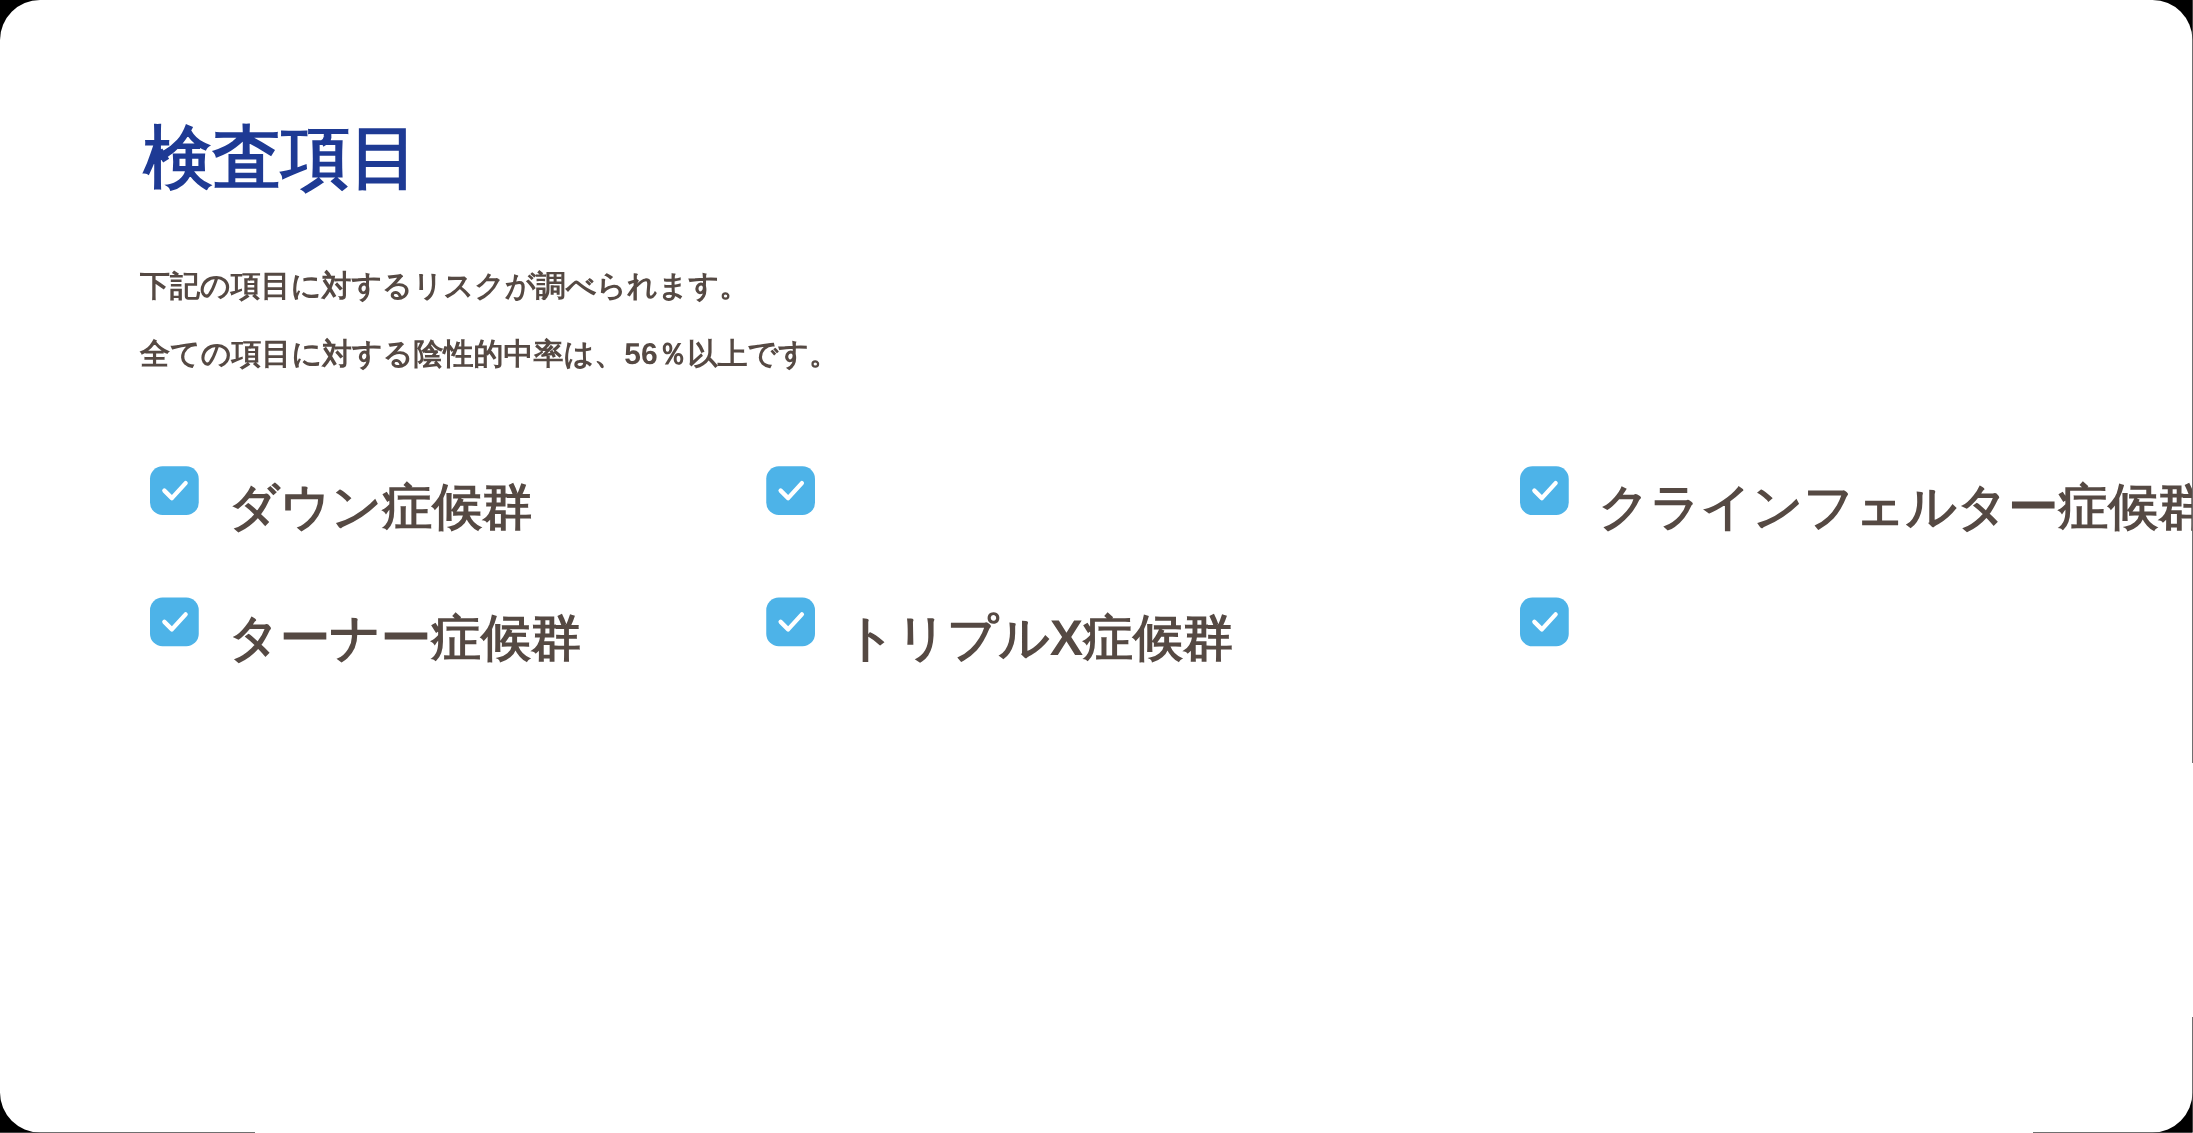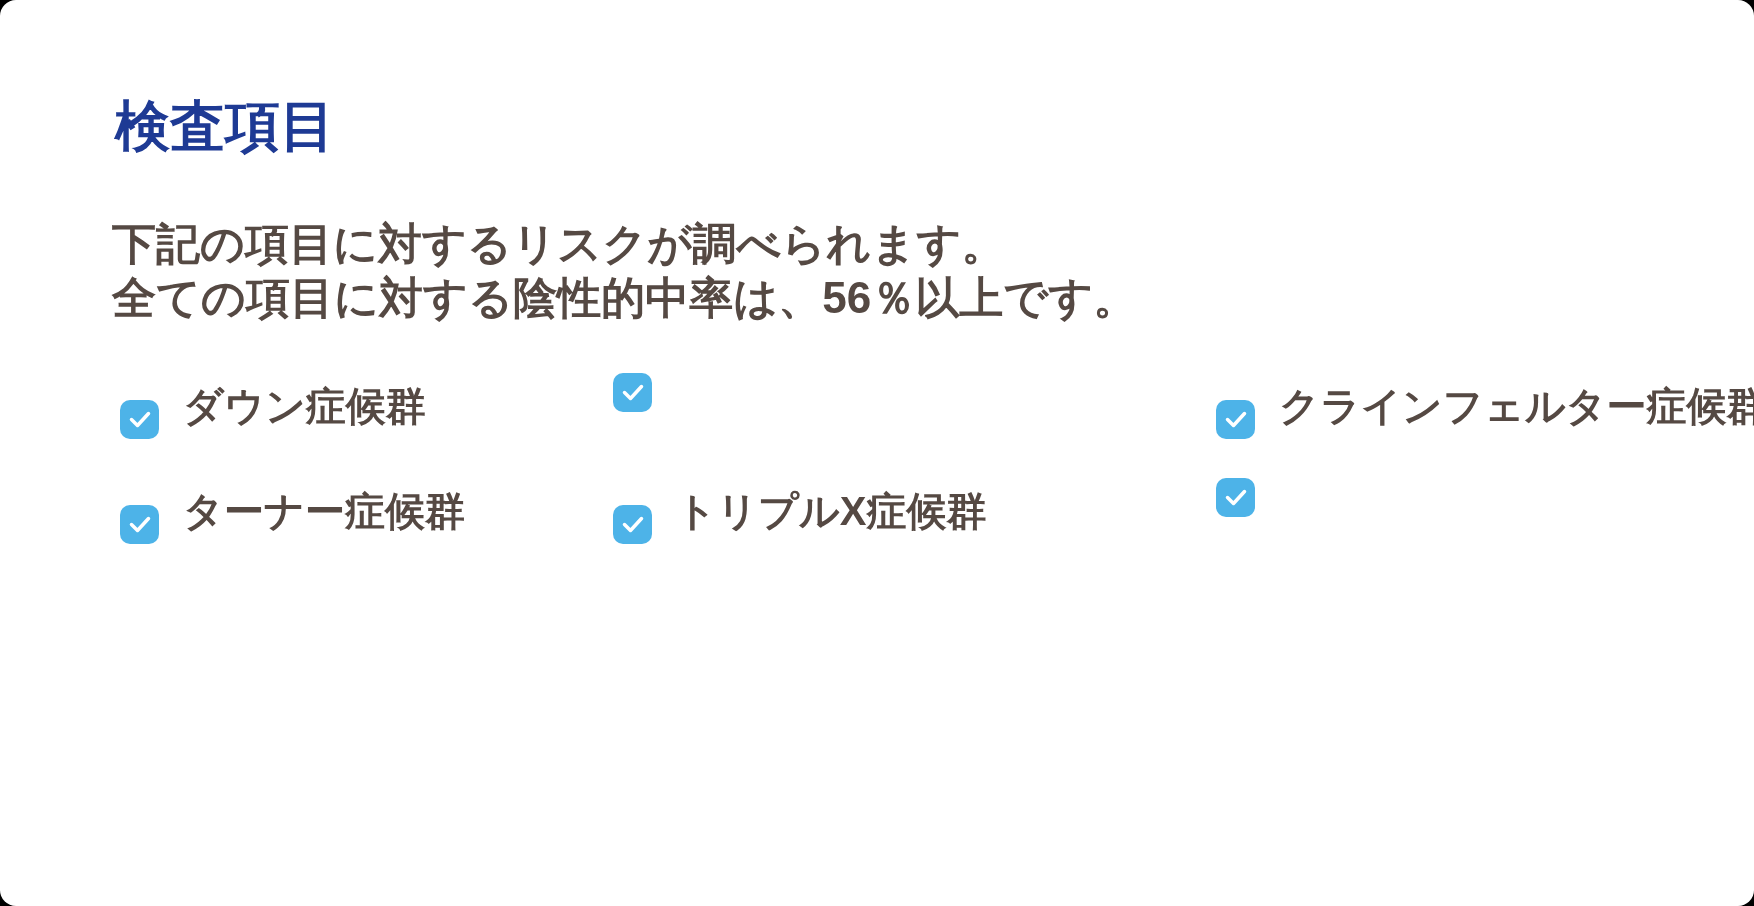--- a/index.html
+++ b/index.html
@@ -1,45 +1,45 @@
 <!DOCTYPE html>
 <html style="--accent: #1e3a94; --text: #554943; --checkbox: #4db3e8;"><head>
 <meta charset="utf-8">
 <style>
   html,body { margin:0; padding:0; background:#000; }
   * { box-sizing:border-box; }
   .card {
     position:relative;
     width:1754px; height:906px;
     background:#fff;
-    border-radius:16px;
+    border-radius:32px;
     overflow:hidden;
     font-family:"Liberation Sans", sans-serif;
   }
   .page-title {
     position:absolute; left:115px; top:99px;
     margin:0;
     font-size:55px; line-height:55px; font-weight:700;
     color:var(--accent);
   }
   .description {
-    position:absolute; left:112px; top:217px;
+    position:absolute; left:112px; top:203px;
     margin:0;
-    font-size:44px; line-height:54px; font-weight:700;
+    font-size:24px; line-height:54px; font-weight:700;
     color:var(--text);
   }
   .items-grid {
     position:absolute; left:120px; top:373px;
     display:grid;
     grid-template-columns:493px 603px auto;
     row-gap:39px;
     align-items:start;
   }
   .item {
-    display:flex; align-items:flex-end; gap:24px;
+    display:flex; align-items:flex-start; gap:24px;
   }
   .checkbox {
     flex:none;
     width:39px; height:39px;
     border-radius:10px;
     background:var(--checkbox);
     display:flex; align-items:center; justify-content:center;
   }
   .label {
     font-size:40px; line-height:66px; font-weight:700;

